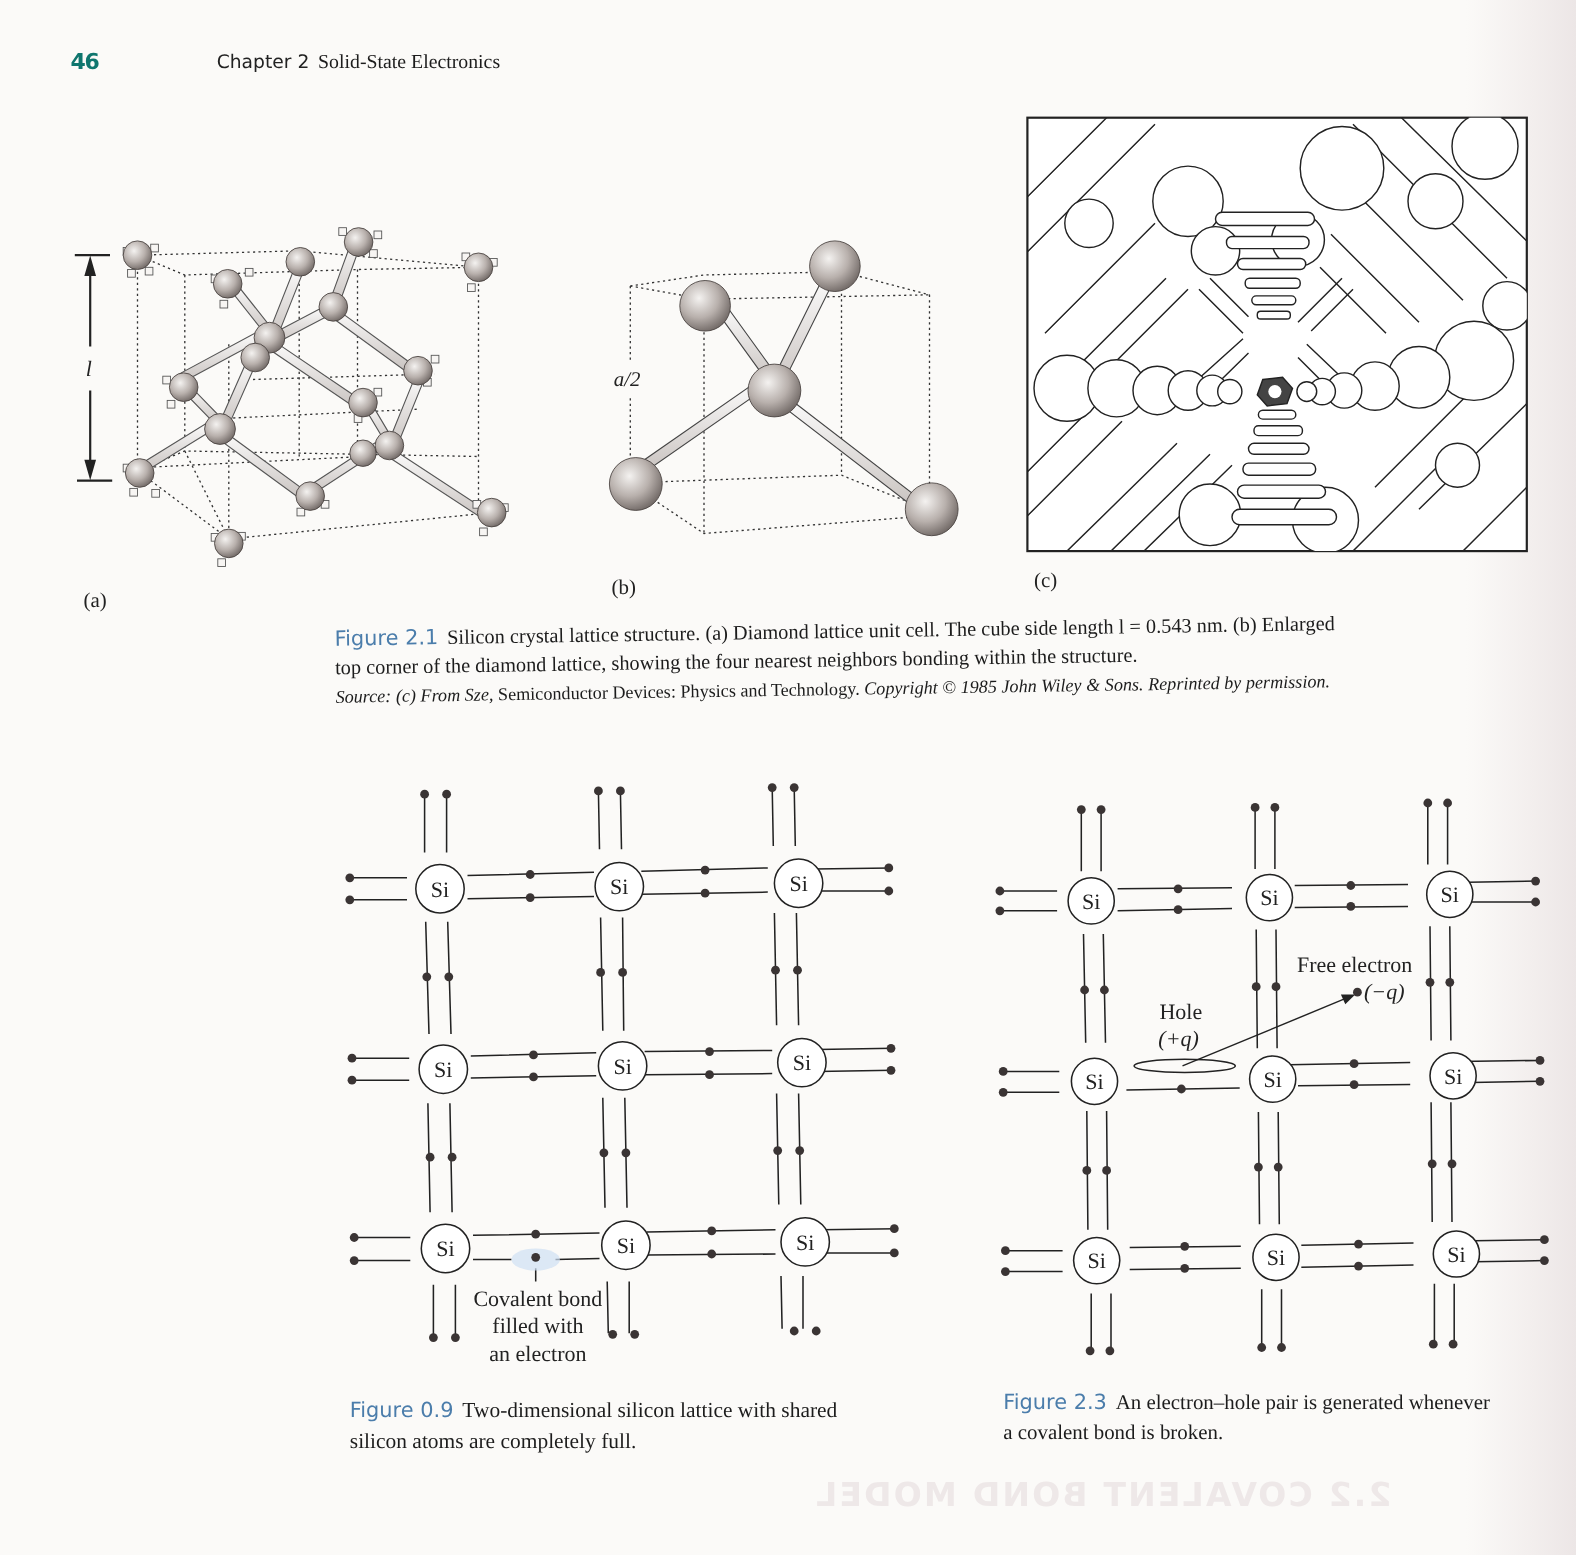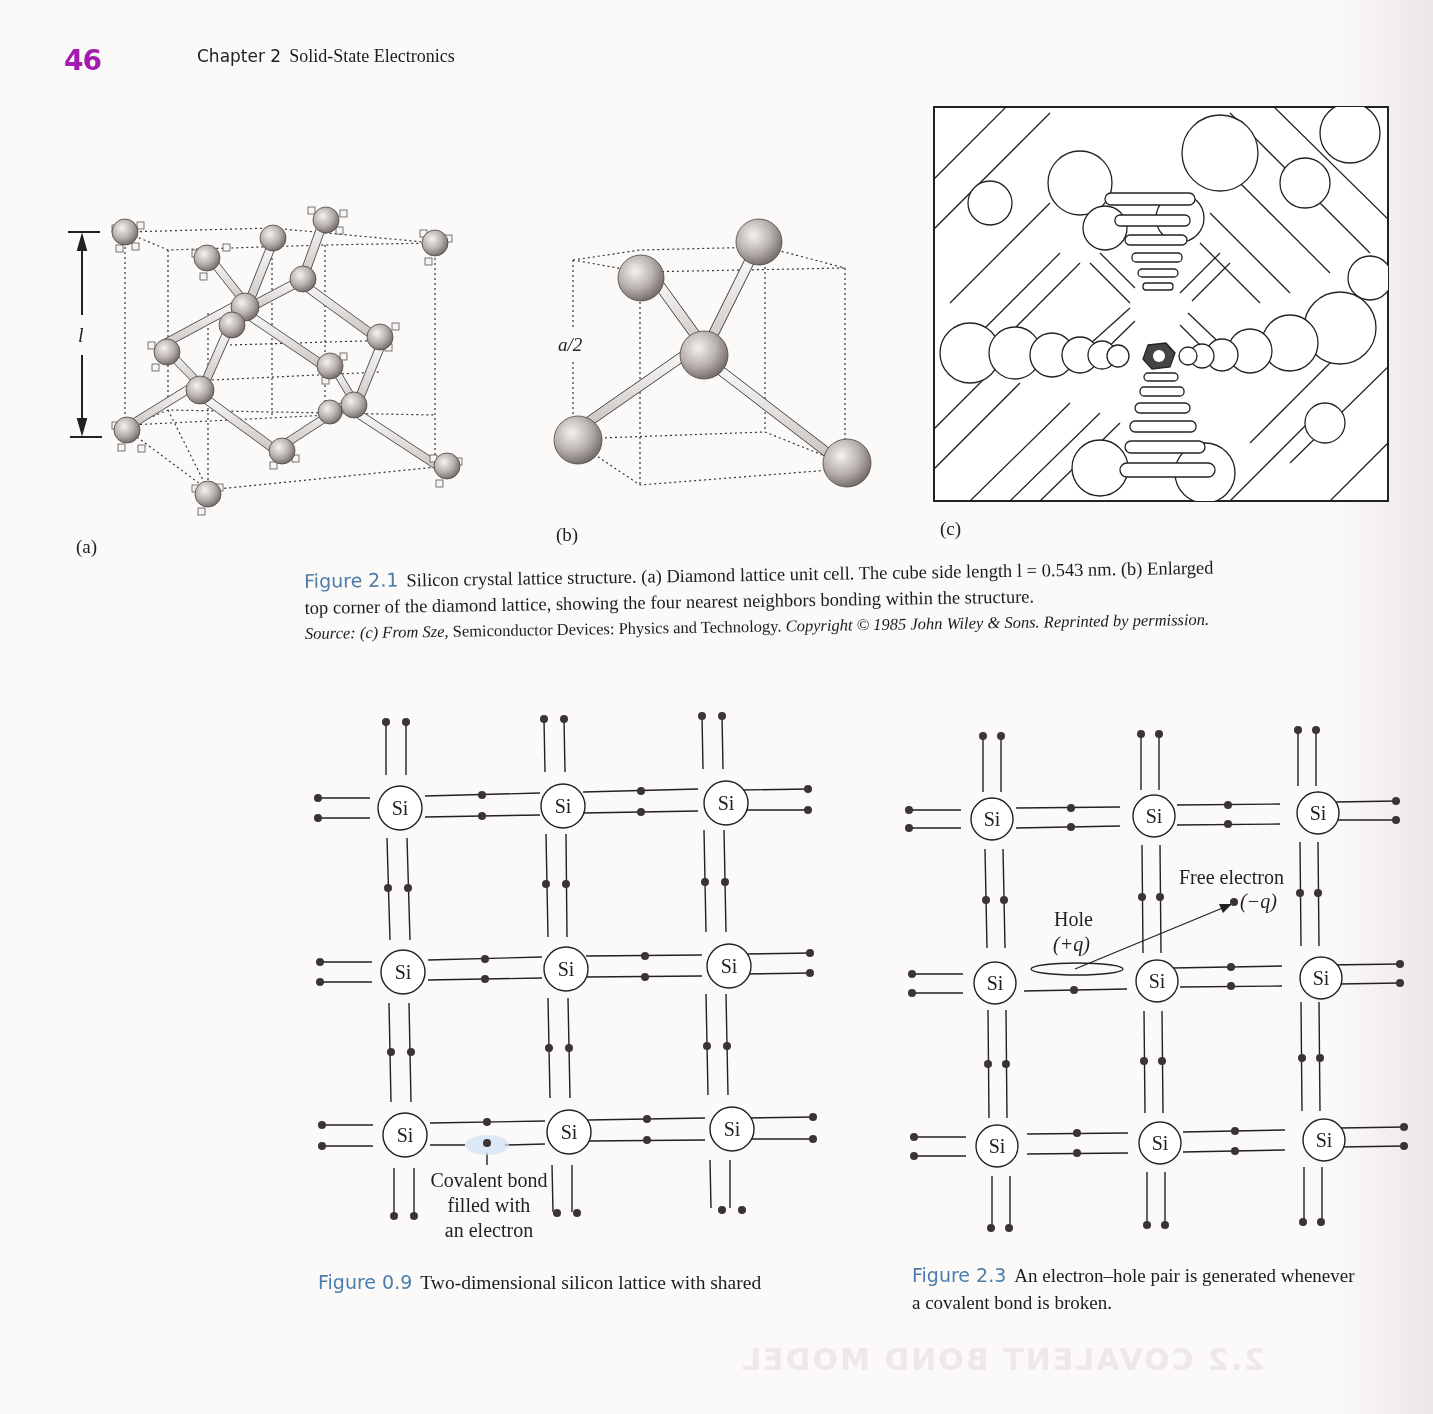--- a/index.html
+++ b/index.html
@@ -2,21 +2,21 @@
 <html><head>
 <meta charset="utf-8">
 <style>
   html, body { margin: 0; padding: 0; }
   body {
     width: 1433px; height: 1414px; overflow: hidden; position: relative;
     background: linear-gradient(to right, #fbfaf8 0%, #fbfaf8 93%, #f3efee 97%, #ece6e6 100%);
     font-family: "Liberation Serif", "DejaVu Serif", serif; color: #1c1c1c;
   }
   .abs { position: absolute; }
-  .page-number { left: 64px; top: 44px; font-family: "DejaVu Sans", sans-serif; font-weight: bold; font-size: 28px; color: #a21caf; letter-spacing: -1px; }
+  .page-number { left: 64px; top: 44px; font-family: "DejaVu Sans", sans-serif; font-weight: bold; font-size: 20px; color: #0f766e; letter-spacing: -1px; }
   .running-head { left: 197px; top: 46px; font-size: 18px; white-space: nowrap; }
   .running-head .ch { font-family: "DejaVu Sans", sans-serif; font-size: 17px; color: #222; margin-right: 8px; margin-top: 22px; }
   .subfig-label { font-size: 19px; color: #222; }
   .fig-label { font-family: "DejaVu Sans", sans-serif; color: #4b7dab; font-size: 19px; margin-right: 8px; }
   .caption { font-size: 18.5px; line-height: 26px; color: #1c1c1c; }
   .caption.rot { transform: rotate(-0.9deg); transform-origin: left top; }
   .source { font-size: 16.5px; font-style: italic; }
   .source .upright { font-style: normal; }
   svg text { font-family: "Liberation Serif", "DejaVu Serif", serif; }
   .ghost { left: 740px; top: 1342px; font-family: "DejaVu Sans", sans-serif; font-weight: bold; font-size: 30px; color: #eee8e8; transform: scaleX(-1); letter-spacing: 2px; }
@@ -309,20 +309,21 @@
   </g>
   <g font-size="20" fill="#222" text-anchor="middle">
     <text x="489" y="1187">Covalent bond</text>
     <text x="489" y="1212">filled with</text>
     <text x="489" y="1237">an electron</text>
   </g>
 </svg>
 
 <div class="abs caption" style="left:318px;top:1268px;width:520px;font-size:19.5px;line-height:28px">
   <div><span class="fig-label">Figure 0.9</span><span>Two-dimensional silicon lattice with shared</span></div>
+  <div>silicon atoms are completely full.</div>
 </div>
 
 <svg class="abs" style="left:895px;top:720px" width="538" height="520" viewBox="895 720 538 520">
   <g stroke="#222" stroke-width="1.4" fill="none">
     <path d="M909 810 L961 810 M909 828 L961 828 M1016 808 L1120 807 M1016 828 L1120 826 M1177 805 L1280 804 M1177 825 L1280 824 M1335 802 L1398 801 M1335 820 L1398 820"></path>
     <path d="M912 974 L963 974 M912 993 L963 993 M1024 991 L1127 989 M1172 968 L1282 966 M1180 987 L1282 986 M1327 965 L1400 964 M1338 984 L1400 983"></path>
     <path d="M914 1137 L966 1137 M914 1156 L966 1156 M1027 1134 L1128 1133 M1027 1154 L1128 1153 M1183 1132 L1285 1130 M1183 1152 L1285 1150 M1340 1128 L1405 1127 M1340 1147 L1405 1146"></path>
     <path d="M983 736 L983 792 M1001 736 L1001 792 M985 849 L987 948 M1003 849 L1005 948 M988 1010 L989 1118 M1006 1010 L1007 1118 M992 1176 L992 1227 M1010 1176 L1010 1227"></path>
     <path d="M1141 734 L1141 790 M1159 734 L1159 790 M1142 845 L1143 953 M1160 845 L1161 953 M1144 1011 L1145 1113 M1162 1011 L1163 1113 M1147 1172 L1147 1225 M1165 1172 L1165 1225"></path>
     <path d="M1298 730 L1298 786 M1316 730 L1316 786 M1300 842 L1301 946 M1318 842 L1319 946 M1301 1002 L1302 1111 M1319 1002 L1320 1111 M1304 1167 L1304 1222 M1322 1167 L1322 1222"></path>

